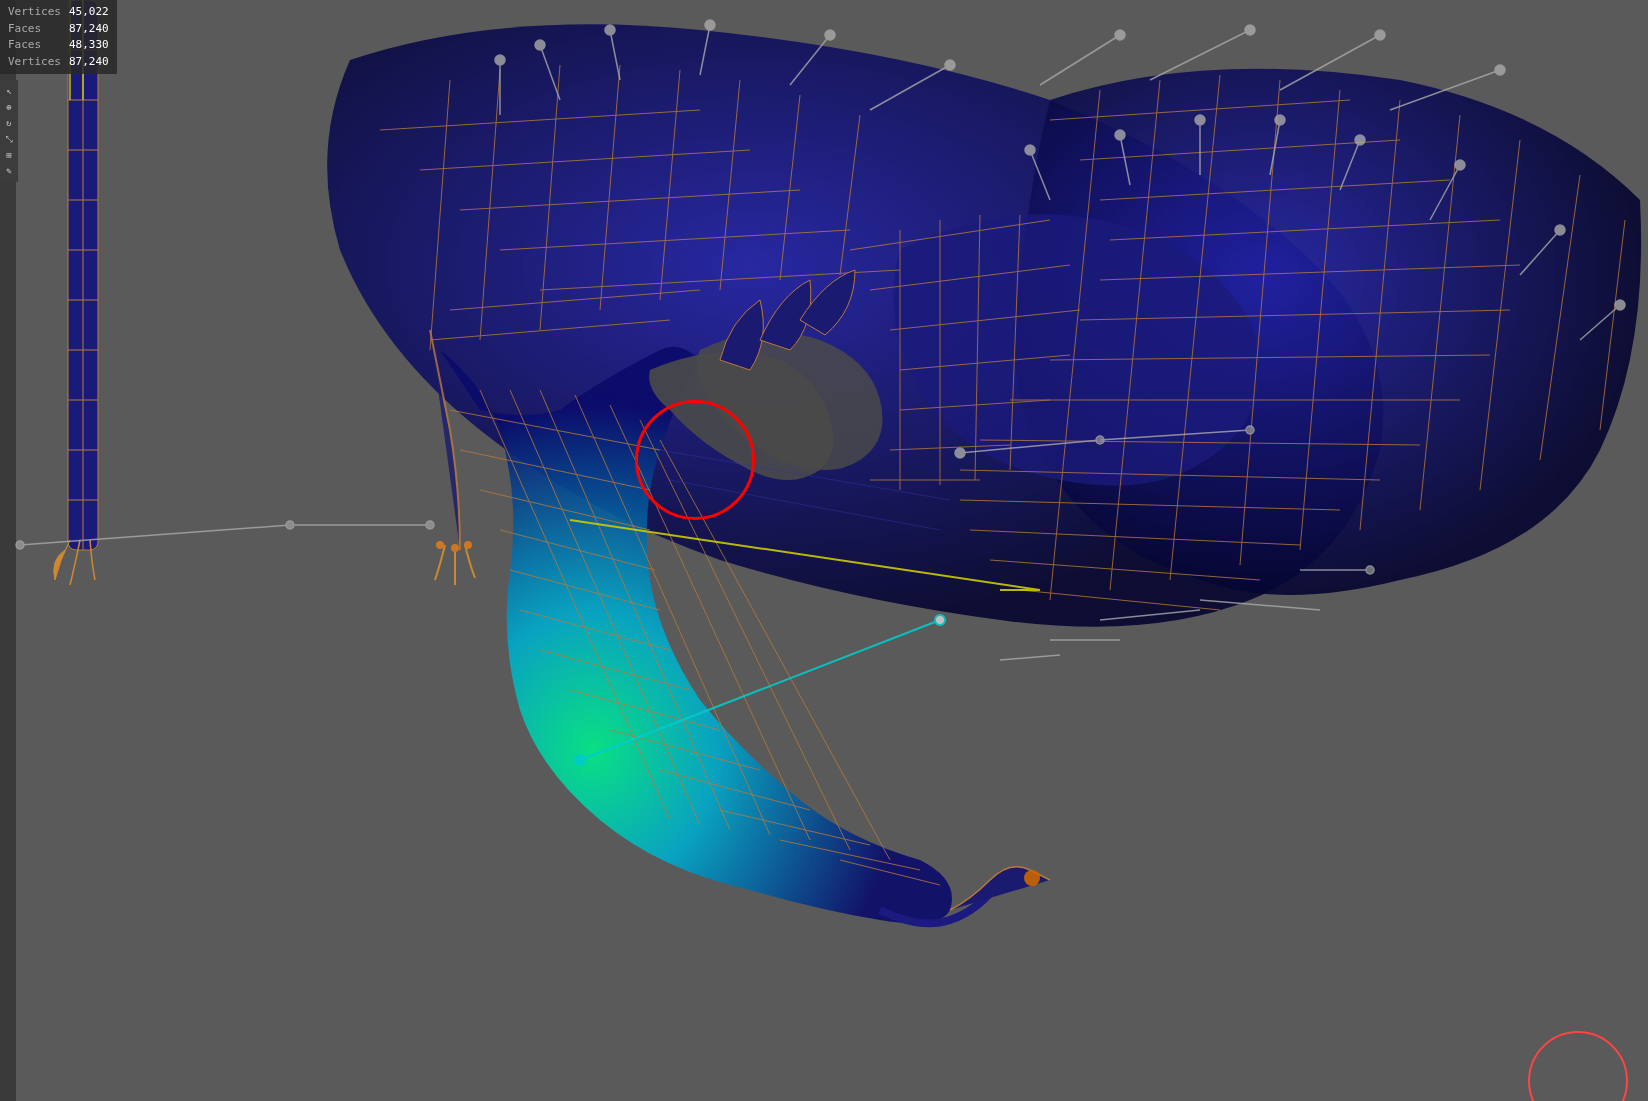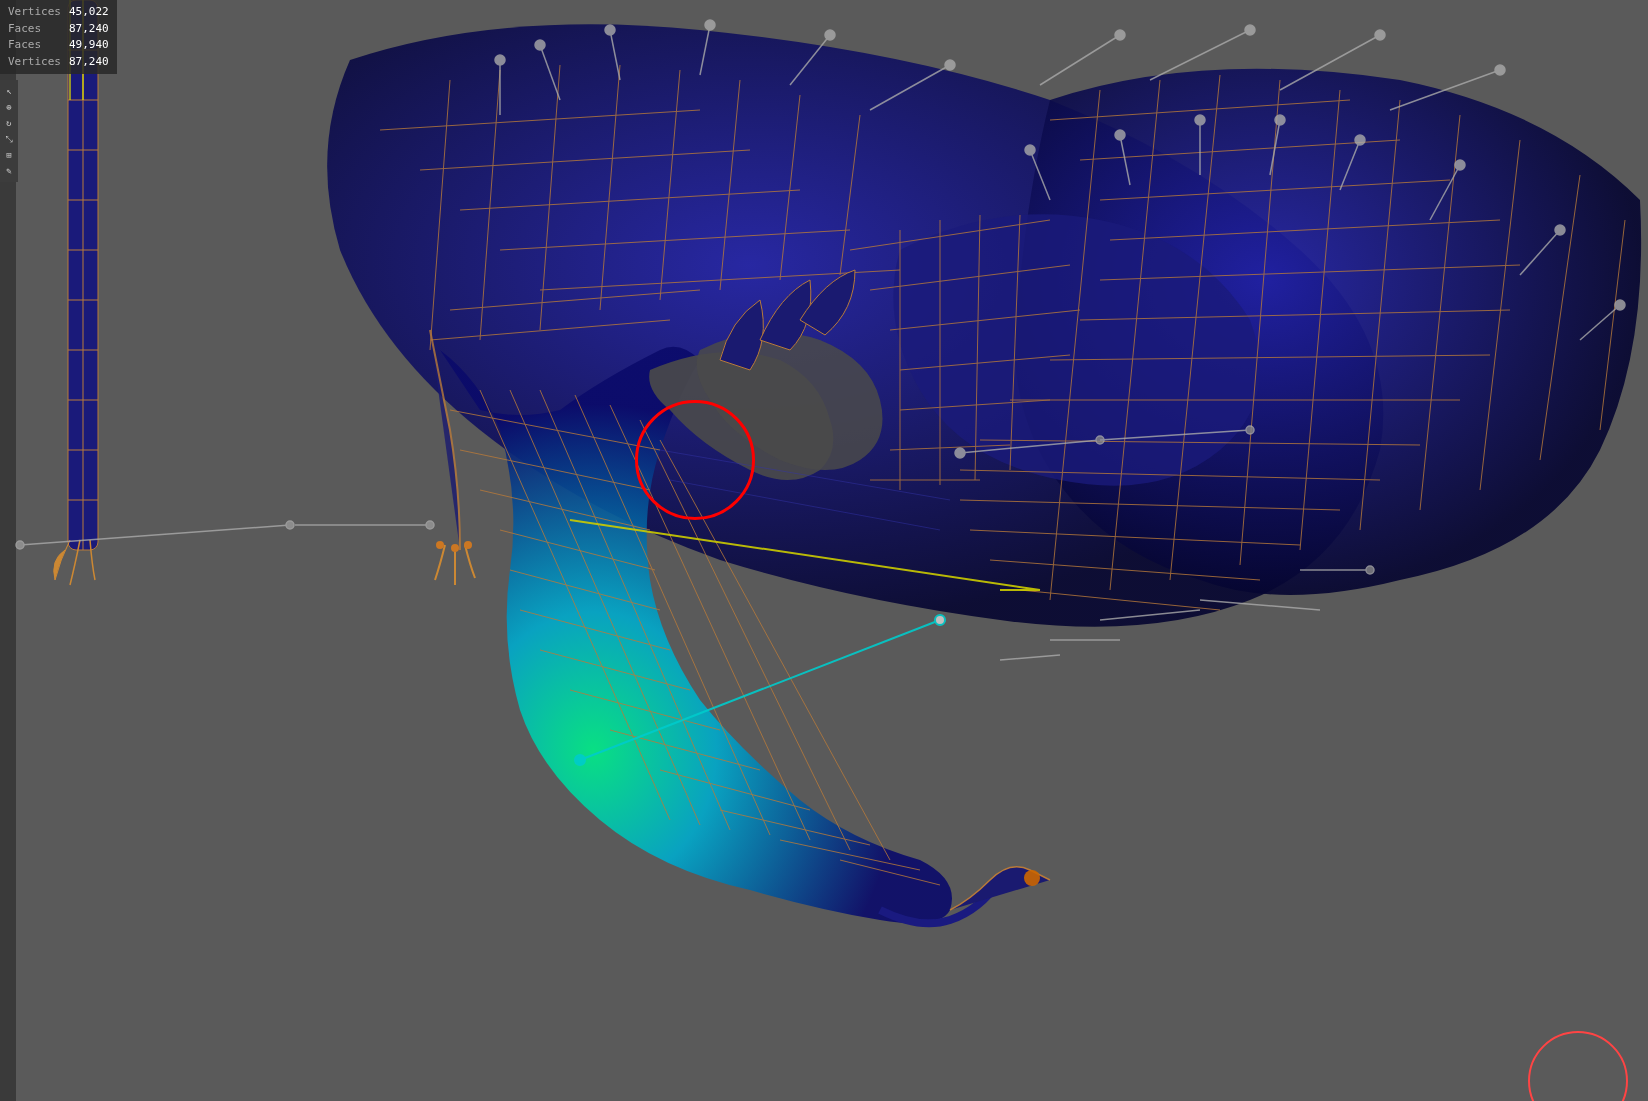--- a/index.html
+++ b/index.html
@@ -383,21 +383,21 @@
     <div class="stats-row">
       <span class="stats-label">Vertices</span>
       <span class="stats-value">45,022</span>
     </div>
     <div class="stats-row">
       <span class="stats-label">Faces</span>
       <span class="stats-value">87,240</span>
     </div>
     <div class="stats-row">
       <span class="stats-label">Faces</span>
-      <span class="stats-value">49,940</span>
+      <span class="stats-value">48,330</span>
     </div>
     <div class="stats-row">
       <span class="stats-label">Vertices</span>
       <span class="stats-value">87,240</span>
     </div>
   </div>
 
   <div class="toolbar-left">
     <div class="toolbar-icon">↖</div>
     <div class="toolbar-icon">⊕</div>

